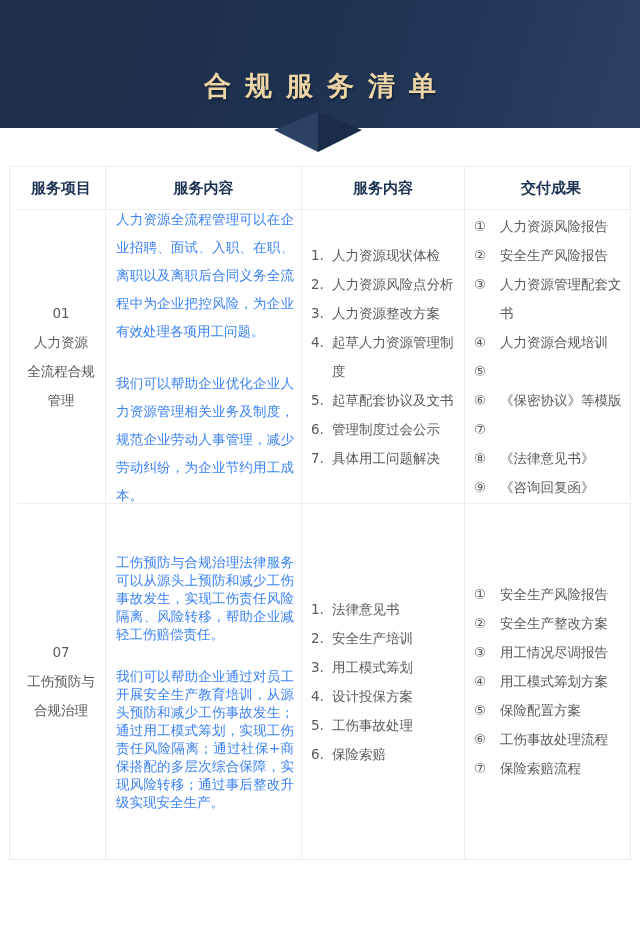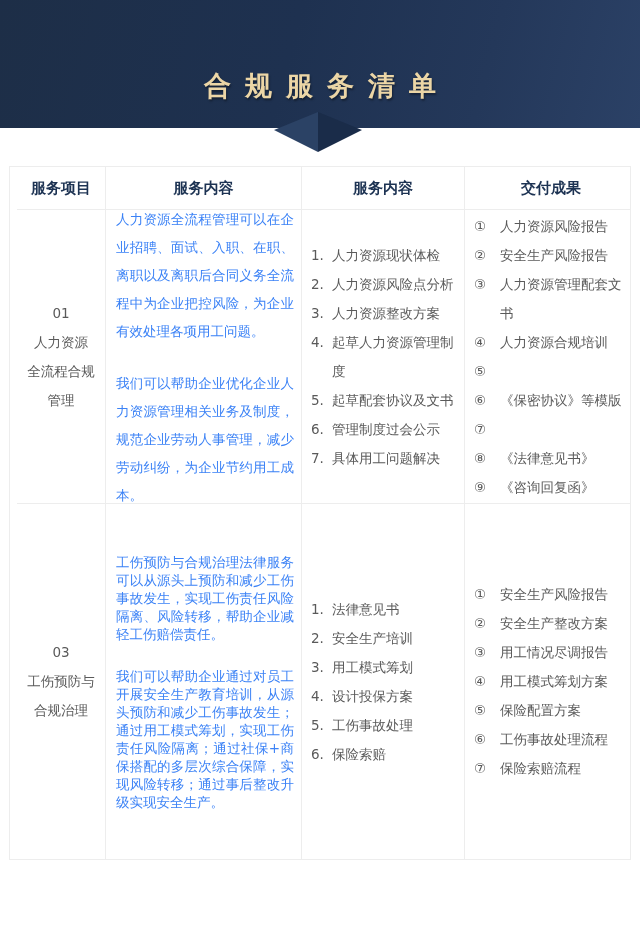--- a/index.html
+++ b/index.html
@@ -154,21 +154,21 @@
           </div>
         <div class="li">
             <span class="num">⑨</span>
             <span class="txt">《咨询回复函》</span>
           </div>
       </div>
     </div>
 
     <div class="trow row-2">
       <div class="cell c-project">
-        <div>03</div>
+        <div>07</div>
         <div>工伤预防与</div>
         <div>合规治理</div>
       </div>
       <div class="cell c-value">
         <p>工伤预防与合规治理法律服务可以从源头上预防和减少工伤事故发生，实现工伤责任风险隔离、风险转移，帮助企业减轻工伤赔偿责任。</p>
         <p>我们可以帮助企业通过对员工开展安全生产教育培训，从源头预防和减少工伤事故发生；通过用工模式筹划，实现工伤责任风险隔离；通过社保+商保搭配的多层次综合保障，实现风险转移；通过事后整改升级实现安全生产。</p>
       </div>
       <div class="cell c-list c-content">
         <div class="li">
             <span class="num">1.</span>

